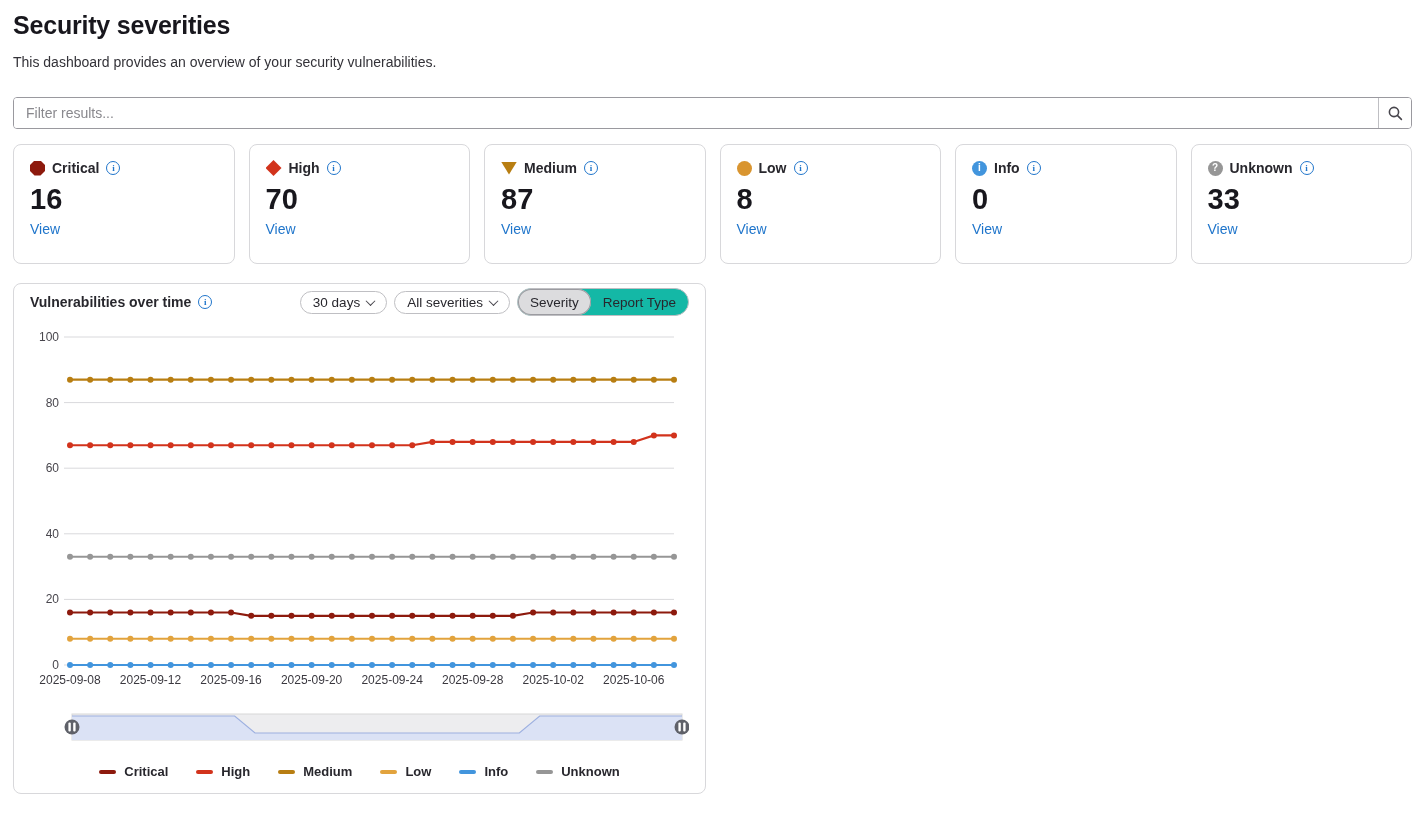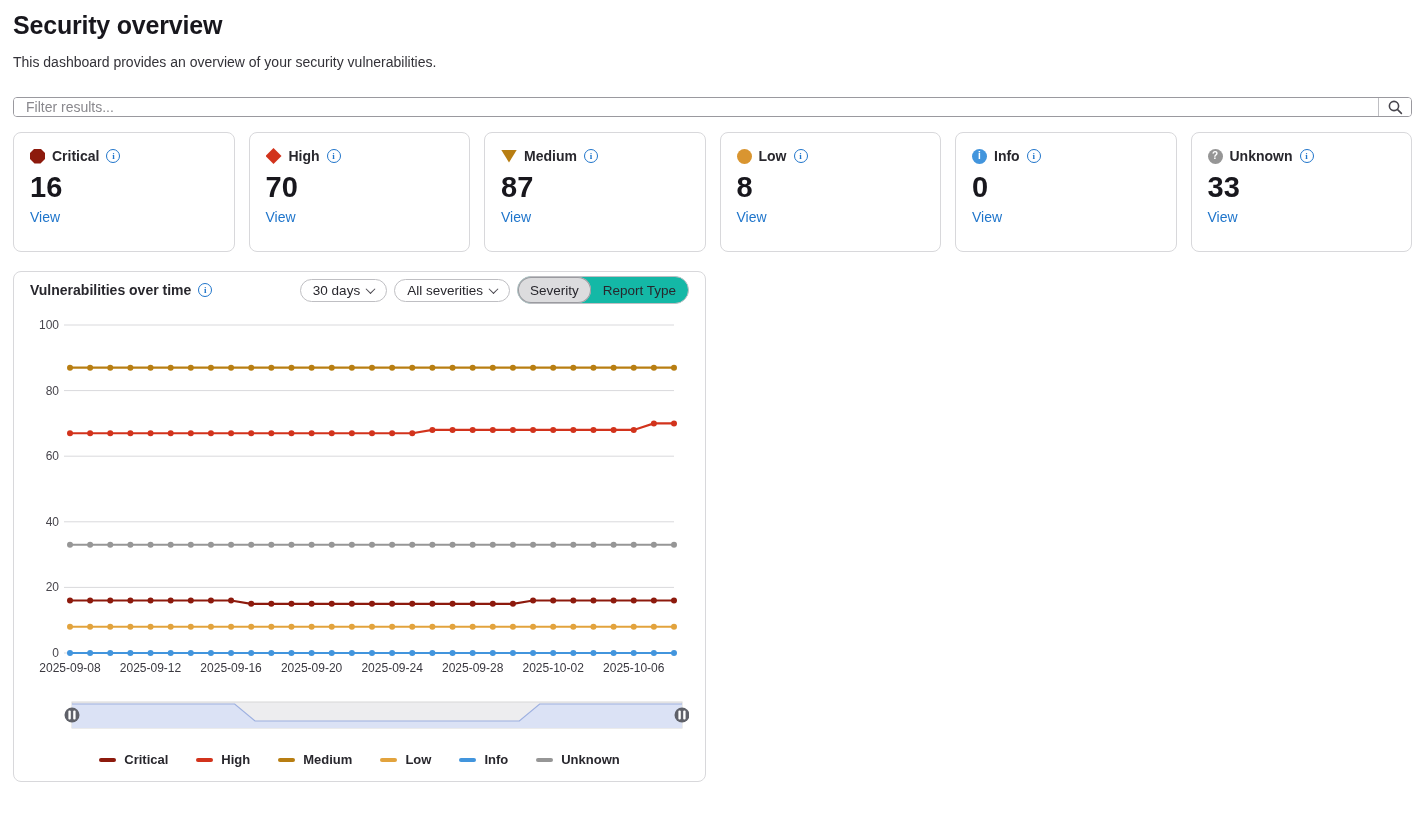--- a/index.html
+++ b/index.html
@@ -4,21 +4,21 @@
 <style>
   * { box-sizing: border-box; margin: 0; padding: 0; }
   html,body { background:#fff; width:1425px; height:822px; overflow:hidden;
     font-family:"Liberation Sans", sans-serif; color:#333238; }
   .page { padding:0 13px; }
 
   h1.page-title { margin-top:10px; font-size:25px; line-height:30px; font-weight:700; color:#18171d; letter-spacing:-0.2px; }
   .page-subtitle { margin-top:14px; font-size:14px; line-height:17px; color:#333238; }
 
   
-  .filter-bar { margin-top:26px; height:20px; display:flex; align-items:stretch;
+  .filter-bar { margin-top:26px; height:32px; display:flex; align-items:stretch;
     border:1px solid #9a999f; border-radius:4px; background:#fff; overflow:hidden; }
   .filter-bar input { flex:1 1 auto; border:none; outline:none; padding:0 12px; font-size:14px;
     font-family:"Liberation Sans", sans-serif; color:#333238; }
   .filter-bar input::placeholder { color:#89888d; }
   .search-btn { flex:0 0 33px; display:flex; align-items:center; justify-content:center;
     background:#fff; border:none; border-left:1px solid #bfbfc3; cursor:pointer; }
 
   
   .cards-row { margin-top:15px; display:grid; grid-template-columns:repeat(6,1fr); gap:14px; }
   .sev-card { border:1px solid #d8d8db; border-radius:8px; background:#fff; height:120px; padding:15px 16px; }
@@ -60,21 +60,21 @@
   .legend-swatch { width:17px; height:4px; border-radius:2px; }
   .legend-label { font-size:13px; font-weight:700; color:#28272d; }
 
   svg text { font-family:"Liberation Sans", sans-serif; }
 </style>
 </head>
 <body>
 
 <div class="page">
 
-  <h1 class="page-title">Security overview</h1>
+  <h1 class="page-title">Security severities</h1>
   <div class="page-subtitle">This dashboard provides an overview of your security vulnerabilities.</div>
 
   <div class="filter-bar">
     <input type="text" placeholder="Filter results..." style="">
     <button class="search-btn">
       <svg width="17" height="17" viewBox="0 0 17 17">
         <circle cx="7" cy="7" r="4.6" fill="none" stroke="#48464d" stroke-width="1.6"></circle>
         <line x1="10.6" y1="10.6" x2="14.4" y2="14.4" stroke="#48464d" stroke-width="1.6" stroke-linecap="round"></line>
       </svg>
     </button>

